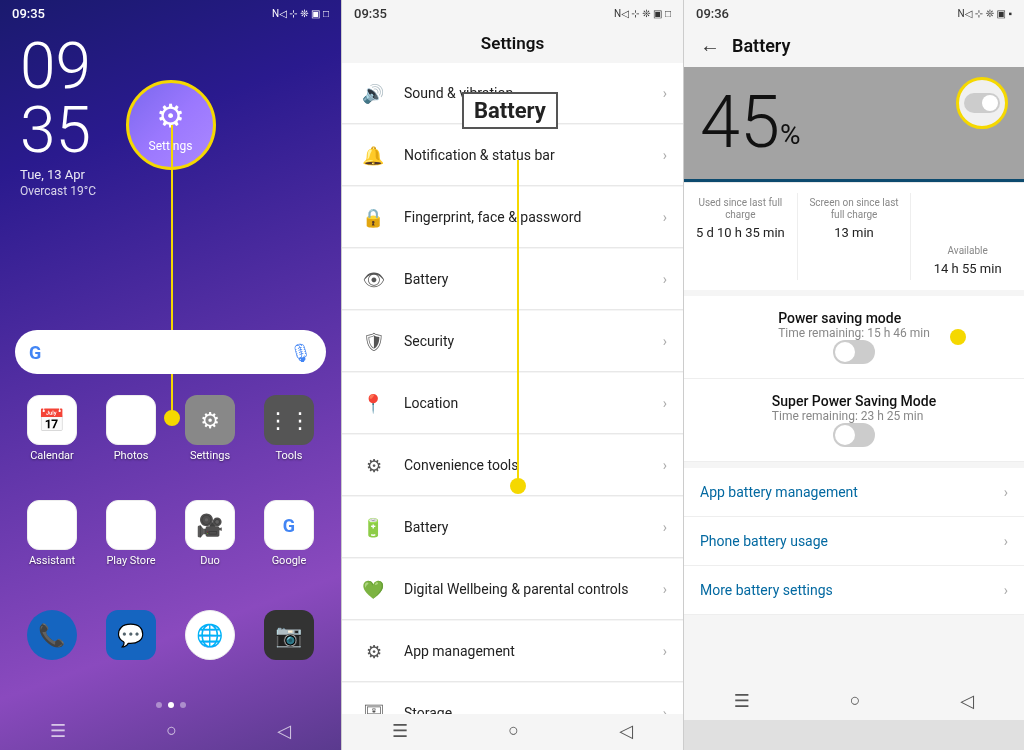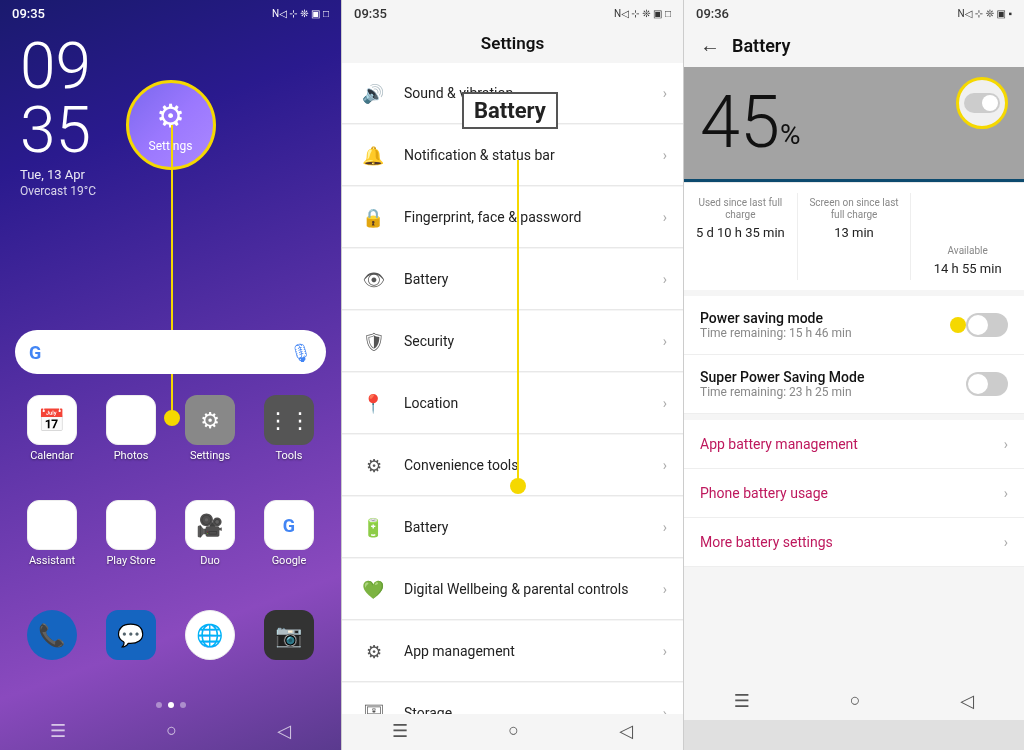--- a/index.html
+++ b/index.html
@@ -428,20 +428,21 @@
       margin-top: 6px;
     }
     .battery-mode-item {
       padding: 14px 16px;
       border-bottom: 1px solid #eee;
     }
     .battery-mode-header {
       display: flex;
       align-items: center;
       justify-content: space-between;
+      flex-direction: column;
     }
     .battery-mode-name { font-size: 14px; color: #111; font-weight: 500; }
     .battery-mode-time { font-size: 12px; color: #888; margin-top: 0; }
 
     .toggle-off {
       width: 42px;
       height: 24px;
       background: #ccc;
       border-radius: 12px;
       position: relative;
@@ -461,21 +462,21 @@
     .battery-nav-items {
       background: white;
       margin-top: 6px;
     }
     .battery-nav-item {
       display: flex;
       align-items: center;
       padding: 16px 16px;
       border-bottom: 1px solid #eee;
     }
-    .battery-nav-item-text { flex: 1; font-size: 14px; color: #be185d; }
+    .battery-nav-item-text { flex: 1; font-size: 14px; color: #0369a1; }
     .battery-nav-arrow { color: #aaa; font-size: 14px; }
 
     .panel-battery .nav-bar {
       position: relative;
       height: 36px;
       background: #f5f5f5;
       display: flex;
       align-items: center;
       justify-content: space-around;
       margin-top: auto;

